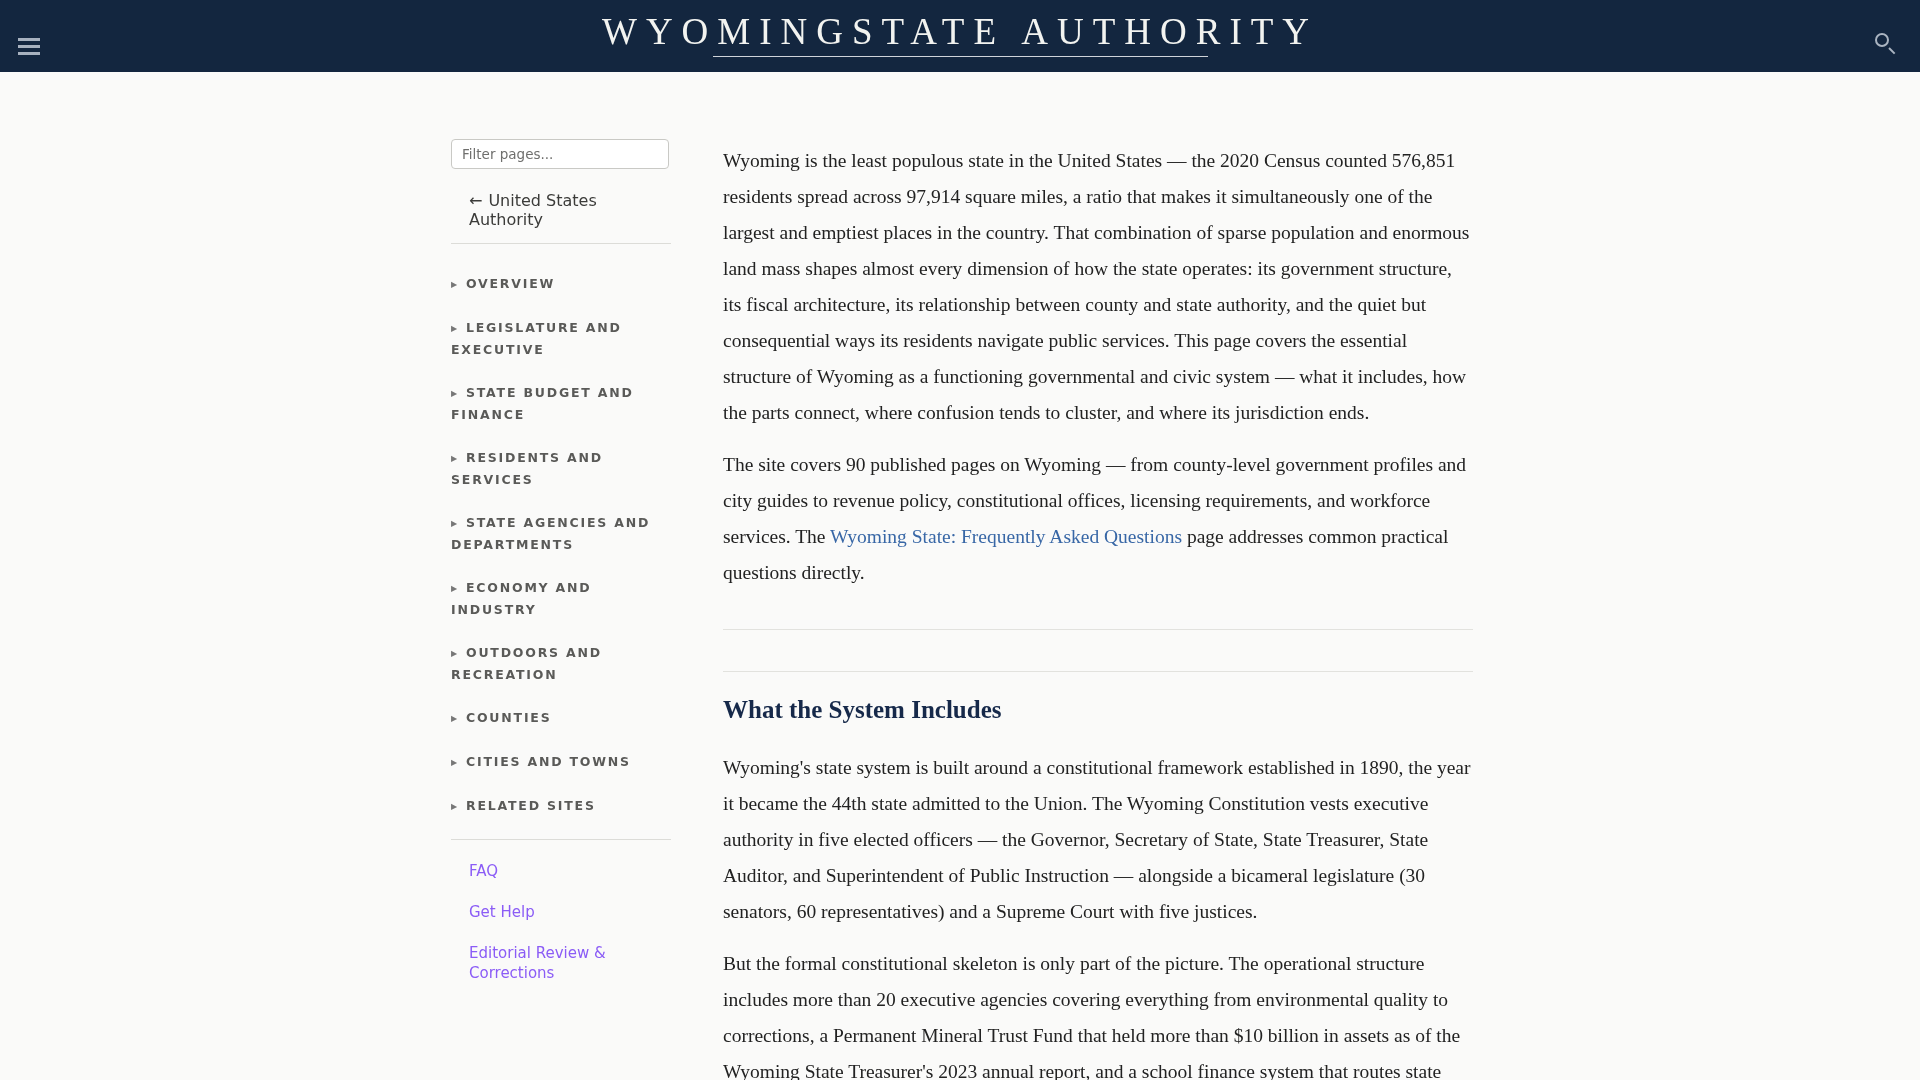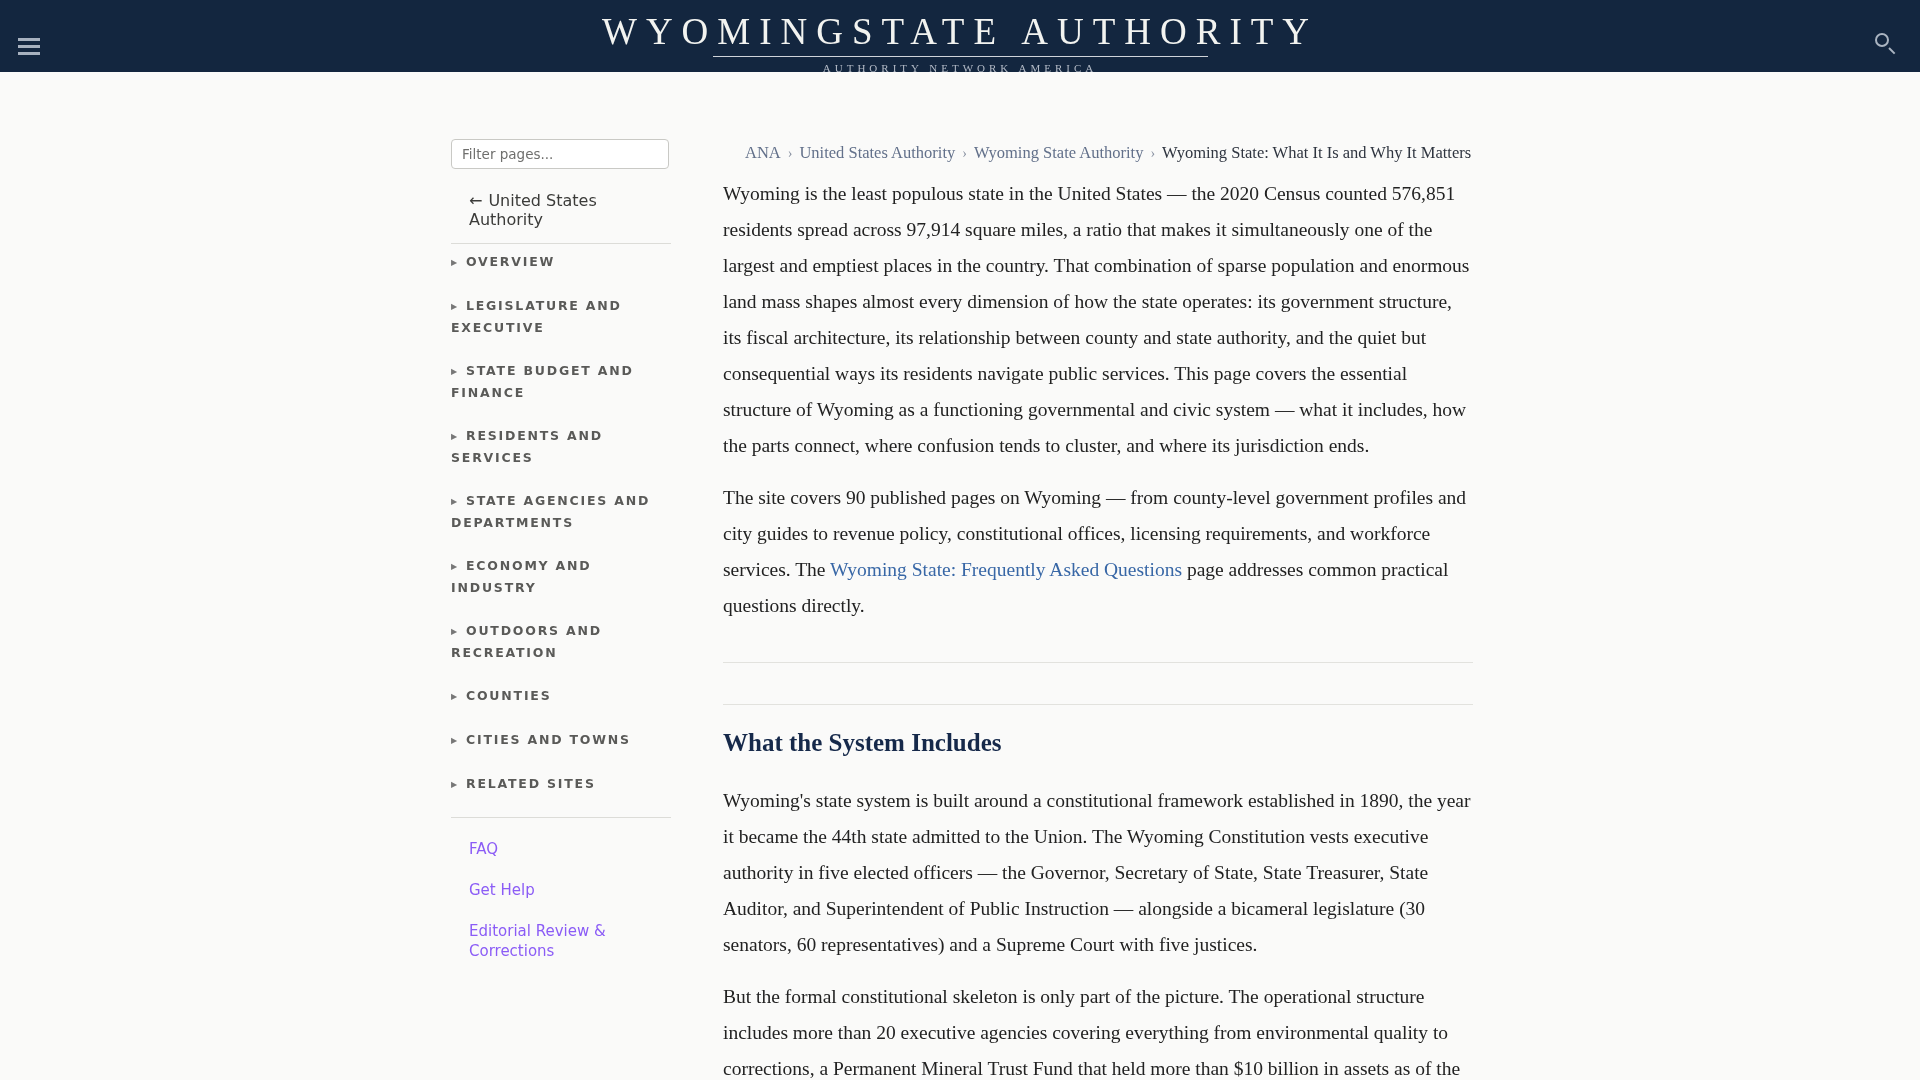--- a/index.html
+++ b/index.html
@@ -78,21 +78,21 @@
     margin: 22px 0 0 18px;
     font-size: 16px; color: #3b3b39;
     text-decoration: none;
     cursor: pointer;
   }
   .back-link .arrow { margin-right: 6px; }
   .side-divider {
     border: 0; border-top: 1px solid #dcdcd8;
     margin: 14px 0 0 0;
   }
-  .nav-sections { list-style: none; margin-top: 7px; }
+  .nav-sections { list-style: none; margin-top: 29px; }
   .nav-sections li {
     margin-bottom: 22px;
     font-size: 12.5px;
     font-weight: bold;
     letter-spacing: 1.8px;
     line-height: 21px;
     color: #5a5a58;
     cursor: pointer;
   }
   .nav-sections .tri {
@@ -144,21 +144,20 @@
 
 <header class="app-header">
   <div class="hamburger">
     <span></span>
       <span></span>
       <span></span>
   </div>
   <div class="title-block">
     <div class="site-title">WYOMINGSTATE AUTHORITY</div>
     <div class="title-rule"></div>
-    <div class="site-subtitle">AUTHORITY NETWORK AMERICA</div>
   </div>
   <div class="search-icon">
     <span class="lens"></span>
       <span class="handle"></span>
   </div>
 </header>
 
 <aside class="sidebar">
   <input class="filter-input" type="text" placeholder="Filter pages..." style="">
   <a class="back-link">
@@ -179,23 +178,20 @@
   </ul>
   <hr class="side-divider">
   <ul class="aux-links">
     <li>FAQ</li>
     <li>Get Help</li>
     <li>Editorial Review &amp; Corrections</li>
   </ul>
 </aside>
 
 <main class="main-col">
-  <nav class="breadcrumb">
-    <a>ANA</a><span class="sep">›</span><a>United States Authority</a><span class="sep">›</span><a>Wyoming State Authority</a><span class="sep">›</span><span class="current">Wyoming State: What It Is and Why It Matters</span>
-  </nav>
 
   <p>Wyoming is the least populous state in the United States — the 2020 Census counted 576,851 residents spread across 97,914 square miles, a ratio that makes it simultaneously one of the largest and emptiest places in the country. That combination of sparse population and enormous land mass shapes almost every dimension of how the state operates: its government structure, its fiscal architecture, its relationship between county and state authority, and the quiet but consequential ways its residents navigate public services. This page covers the essential structure of Wyoming as a functioning governmental and civic system — what it includes, how the parts connect, where confusion tends to cluster, and where its jurisdiction ends.</p>
 
   <p><span>The site covers 90 published pages on Wyoming — from county-level government profiles and city guides to revenue policy, constitutional offices, licensing requirements, and workforce services. The </span><a>Wyoming State: Frequently Asked Questions</a><span> page addresses common practical questions directly.</span></p>
 
   <div class="section-break">
     <hr>
     <hr>
   </div>
 

